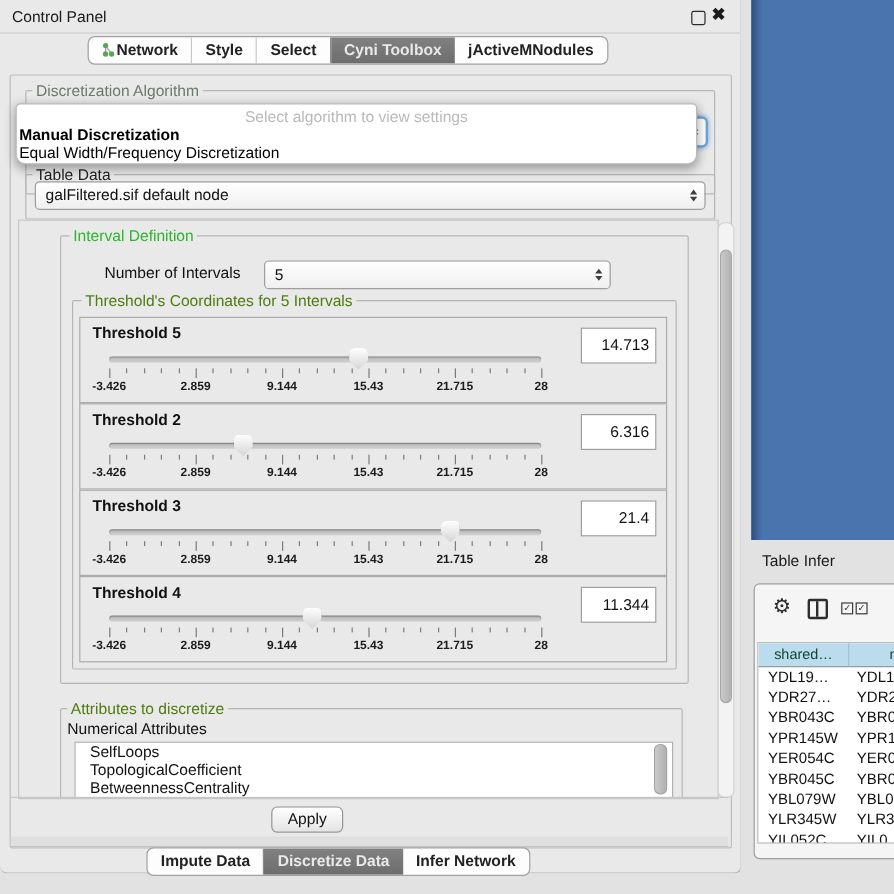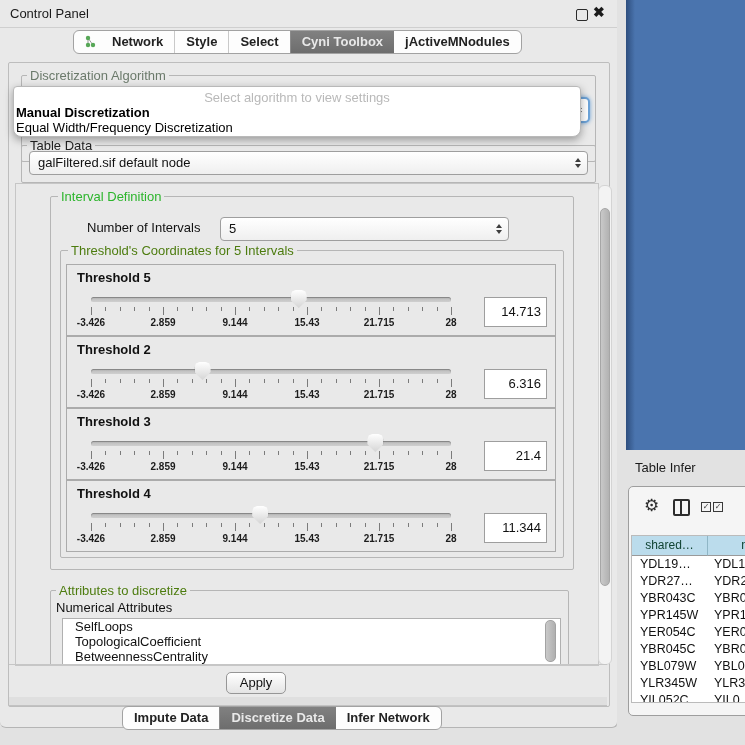--- a/index.html
+++ b/index.html
@@ -9,21 +9,21 @@
   
   #cpwin{position:absolute;left:0;top:0;width:617px;height:727px;background:#e9e9e9;
     border-right:1px solid #b5b5b5;border-bottom:1px solid #b5b5b5;border-radius:0 0 6px 6px;}
   #cp-titlebar{position:absolute;left:0;top:0;right:0;height:27px;border-bottom:1px solid #cfcfcf;}
   #cp-title{position:absolute;left:10px;top:6px;font-size:13px;color:#1a1a1a;}
   #float-btn{position:absolute;left:576px;top:9px;width:10px;height:10px;border:1.5px solid #2a2a2a;border-radius:2px;}
   #close-btn{position:absolute;left:593px;top:4px;font-size:14px;font-weight:bold;color:#1a1a1a;}
   
   .tabgroup{position:absolute;display:flex;background:#fdfdfd;border:1px solid #a2a2a2;
     border-radius:6px;overflow:hidden;font-size:13px;font-weight:bold;color:#222;}
-  .tabgroup .tab{padding:3px 11px 4px 11px;white-space:nowrap;display:flex;align-items:center;gap:15px;border-left:1px solid #c9c9c9;}
+  .tabgroup .tab{padding:3px 11px 4px 11px;white-space:nowrap;display:flex;align-items:center;gap:0;border-left:1px solid #c9c9c9;}
   .tabgroup .tab:first-child{border-left:none;}
   .tabgroup .tab.sel{background:linear-gradient(#818181,#6d6d6d);color:#e9e9e9;border-left-color:#8b8b8b;}
   .tabgroup .tab.sel + .tab{border-left:none;}
   #top-tabs{left:73px;top:30px;}
   #bottom-tabs{left:122px;top:706px;}
   
   #content{position:absolute;left:8px;top:62px;width:600px;height:643px;background:#e9e9e9;
     border:1px solid #bdbdbd;border-radius:2px;}
   .group{position:absolute;border:1px solid #b6b6b6;border-radius:2px;}
   .group-label{position:absolute;font-size:13px;background:#e9e9e9;padding:0 3px;white-space:nowrap;}
@@ -55,21 +55,21 @@
   .slider{position:absolute;left:24px;top:26px;width:360px;height:42px;}
   .track{position:absolute;left:0;top:6px;width:360px;height:5px;border-radius:3px;
     background:linear-gradient(#b9b9b9,#cfcfcf);box-shadow:inset 0 1px 1px rgba(0,0,0,.3);}
   .handle{position:absolute;top:-1px;width:16px;height:18px;background:linear-gradient(#ffffff,#d5d5d5);
     clip-path:polygon(0% 30%,8% 8%,30% 0%,70% 0%,92% 8%,100% 30%,100% 55%,88% 68%,50% 100%,12% 68%,0% 55%);
     filter:drop-shadow(0 0 1px #7d7d7d);}
   .tick{position:absolute;width:1px;background:#7b7b7b;}
   .tick.minor{top:16px;height:4px;}
   .tick.major{top:16px;height:8px;}
   .axis-lab{position:absolute;top:26px;transform:translateX(-50%);font-size:10px;font-weight:bold;color:#1c1c1c;white-space:nowrap;}
-  .thr-value{position:absolute;right:8px;top:32px;width:56px;height:28px;background:#fff;border:1px solid #9e9e9e;
+  .thr-value{position:absolute;right:8px;top:8px;width:56px;height:28px;background:#fff;border:1px solid #9e9e9e;
     font-size:13px;color:#111;text-align:right;line-height:28px;padding-right:5px;box-sizing:content-box;}
   
   #attr-list{position:absolute;left:46px;top:434px;width:497px;height:60px;background:#fff;border:1px solid #b0b0b0;
     font-size:13px;color:#111;overflow:hidden;}
   #attr-list .item{padding:1px 0 1px 12px;line-height:13px;}
   #attr-scroll{position:absolute;left:529px;top:436px;width:9px;height:40px;border-radius:5px;
     background:linear-gradient(90deg,#c9c9c9,#b0b0b0);border:1px solid #a3a3a3;}
   
   #apply-row-line{position:absolute;left:0;top:601px;width:598px;border-top:1px solid #c6c6c6;}
   #apply-btn{position:absolute;left:217px;top:609px;width:58px;height:20px;background:linear-gradient(#ffffff,#e4e4e4);

